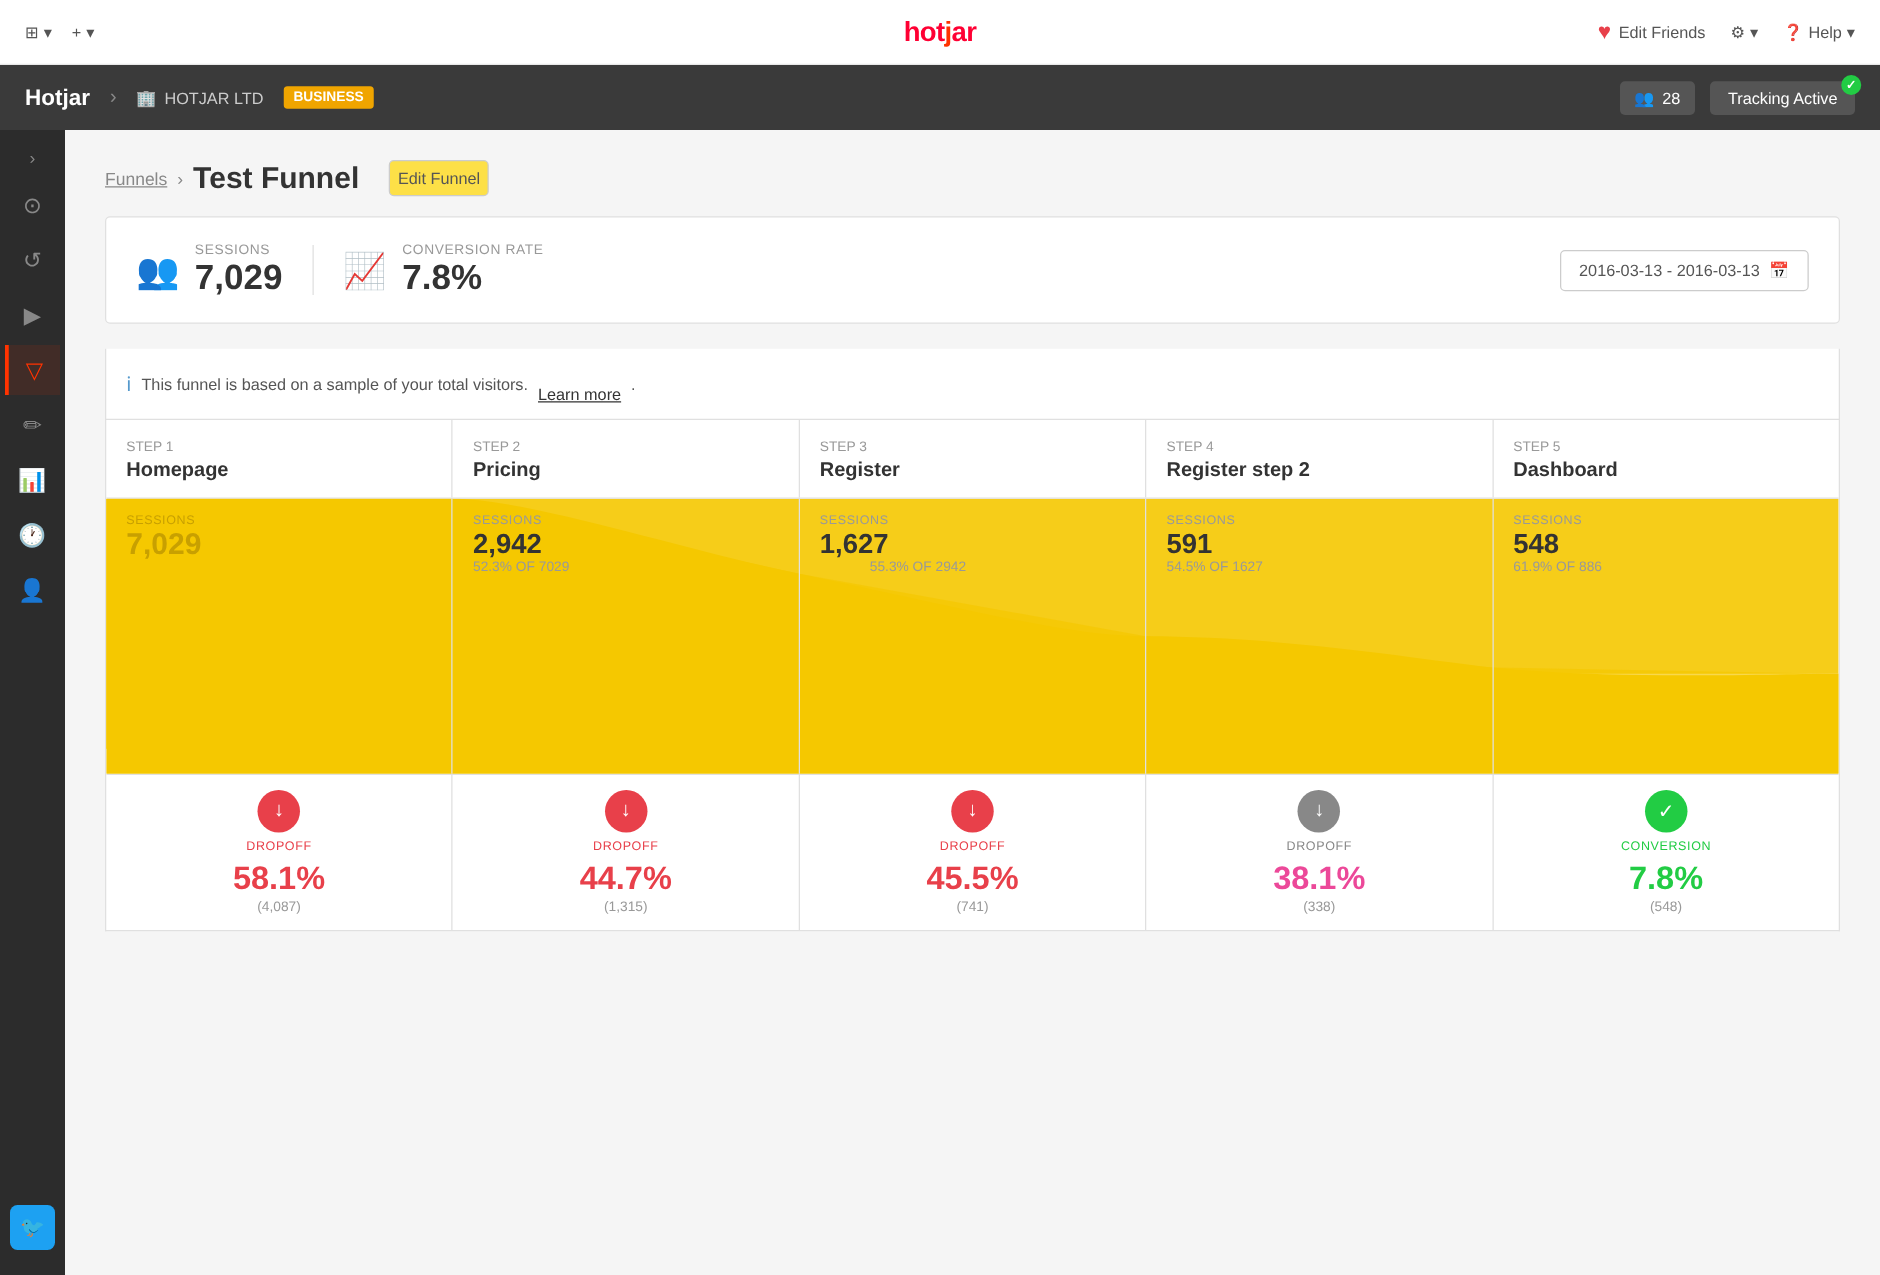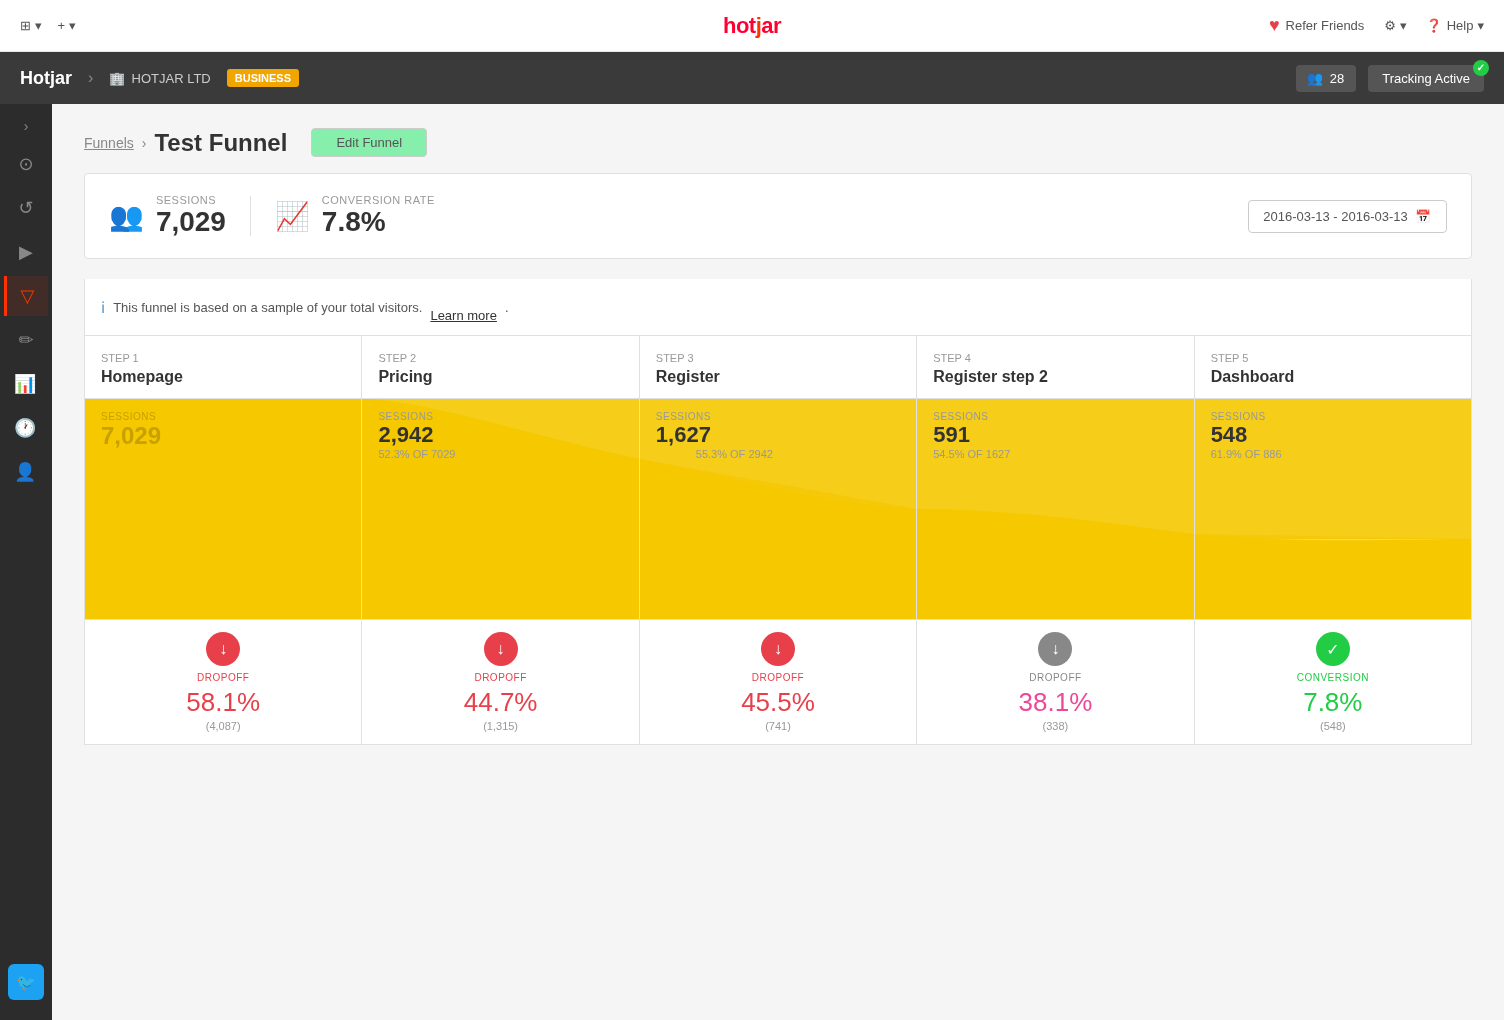--- a/index.html
+++ b/index.html
@@ -111,23 +111,23 @@
     
     .main-content { flex: 1; background: #f5f5f5; padding: 24px 32px; overflow: auto; }
 
     
     .breadcrumb { display: flex; align-items: center; gap: 8px; margin-bottom: 16px; font-size: 14px; }
     .breadcrumb-link { color: #888; text-decoration: underline; cursor: pointer; }
     .breadcrumb-arrow { color: #888; }
     .page-title { font-size: 24px; font-weight: 600; color: #333; }
     .edit-funnel-btn {
       margin-left: 16px;
-      padding: 6px 24px;
+      padding: 6px 6px;
       border: 1px solid #ccc;
-      background: #86efac;
+      background: #fde047;
       border-radius: 4px;
       font-size: 13px;
       color: #555;
       cursor: pointer;
     }
 
     
     .stats-bar {
       background: #fff;
       border: 1px solid #e0e0e0;
@@ -208,21 +208,21 @@
       color: #fff;
       margin-bottom: 6px;
     }
     .dropoff-icon.red { background: #e8404a; }
     .dropoff-icon.gray { background: #888; }
     .dropoff-icon.green { background: #22cc44; }
     .dropoff-type { font-size: 10px; text-transform: uppercase; letter-spacing: 0.5px; margin-bottom: 4px; }
     .dropoff-type.red { color: #e8404a; }
     .dropoff-type.gray { color: #888; }
     .dropoff-type.green { color: #22cc44; }
-    .dropoff-pct { font-size: 26px; font-weight: 400; margin-bottom: 2px; }
+    .dropoff-pct { font-size: 26px; font-weight: 700; margin-bottom: 2px; }
     .dropoff-pct.red { color: #e8404a; }
     .dropoff-pct.gray { color: #ec4899; }
     .dropoff-pct.green { color: #22cc44; }
     .dropoff-count { font-size: 11px; color: #999; }
 
     .refer-friends { display: flex; align-items: center; gap: 6px; color: #555; font-size: 13px; cursor: pointer; }
     .heart-icon { color: #e8404a; font-size: 18px; }
   </style>
 </head>
 <body>
@@ -239,21 +239,21 @@
     </button>
   </div>
   <div class="top-nav-center">
     <span class="hotjar-logo">
       hot<span>j</span>ar
     </span>
   </div>
   <div class="top-nav-right">
     <button class="nav-icon-btn refer-friends">
       <span class="heart-icon">♥</span>
-      <span>Refer Friends</span>
+      <span>Edit Friends</span>
     </button>
     <button class="nav-icon-btn">
       <span>⚙</span>
       <span>▾</span>
     </button>
     <button class="nav-icon-btn">
       <span>❓</span>
       <span>Help</span>
       <span>▾</span>
     </button>

